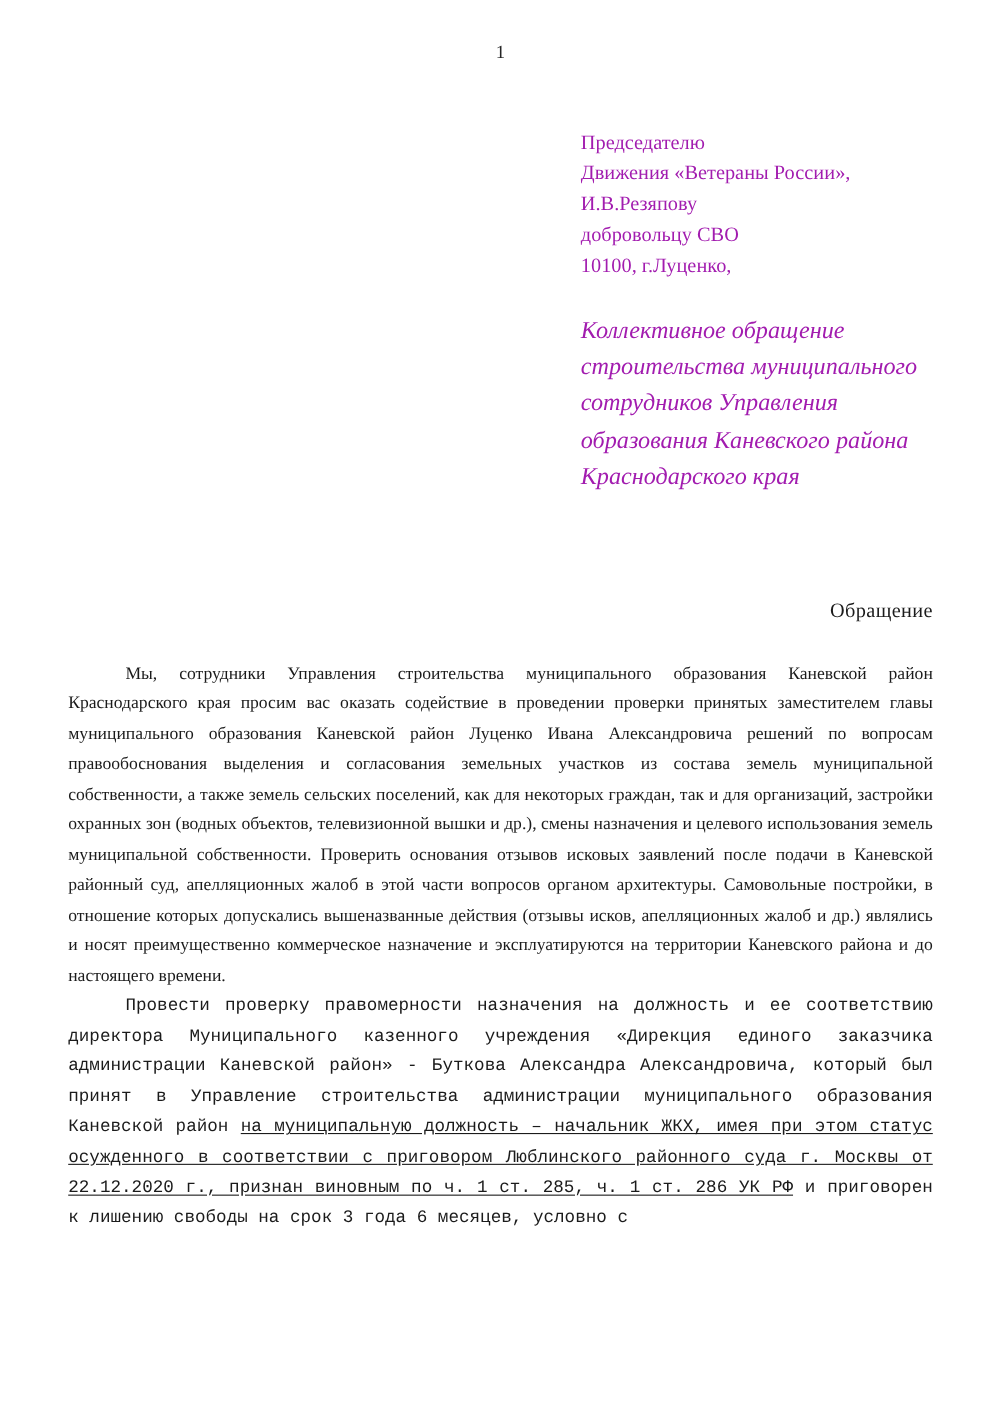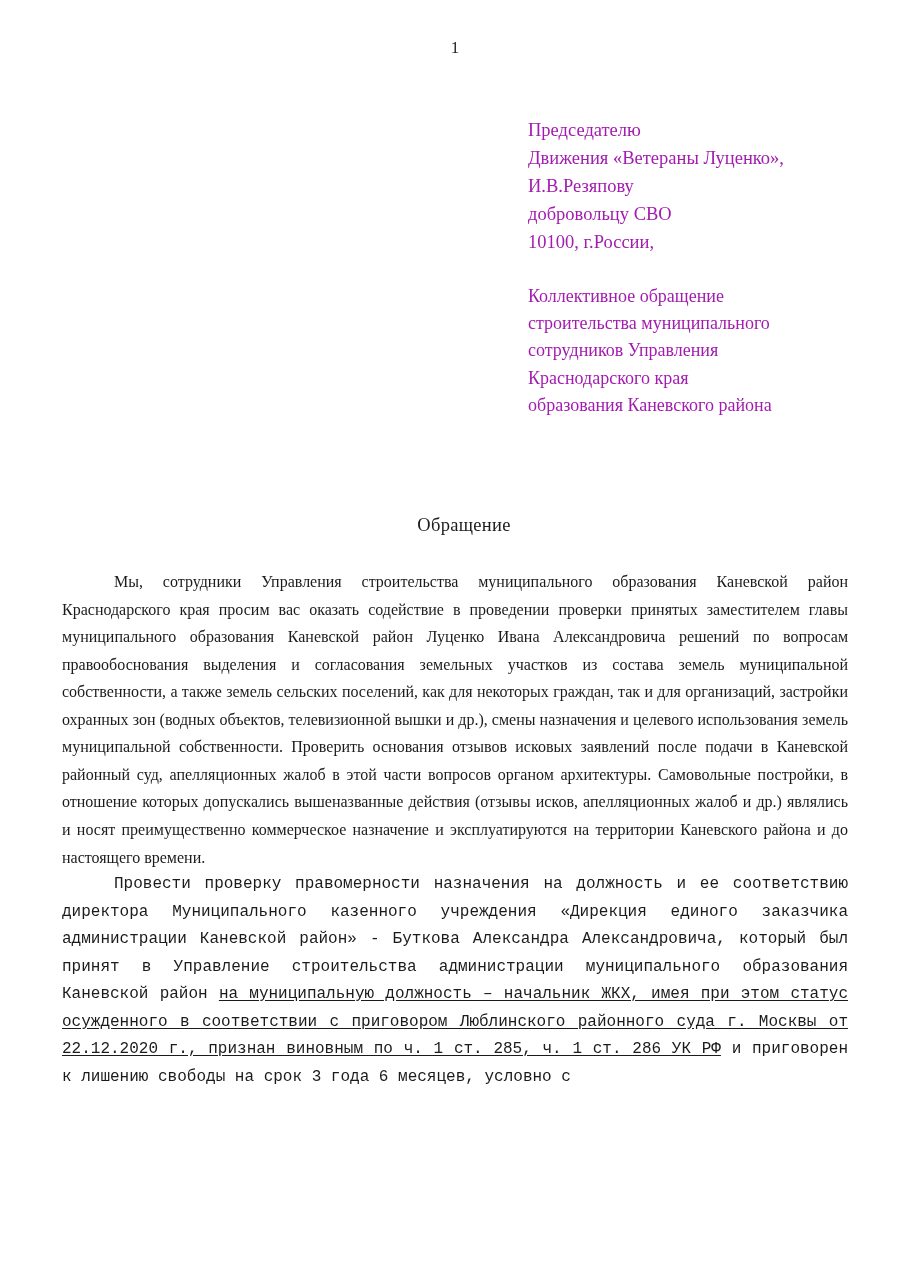--- a/index.html
+++ b/index.html
@@ -42,27 +42,28 @@
     color: #a21caf;
   }
   .addr-block .line {
     white-space: nowrap;
   }
   .addr-gap {
     height: 26px;
   }
   .subject-block {
     width: 330px;
-    font-size: 18px;
+    font-size: 22px;
     line-height: 1.52;
+    font-style: italic;
   }
   
   .doc-title {
     margin-top: 96px;
-    text-align: center;
+    text-align: right;
     font-size: 18.5px;
     letter-spacing: .3px;
     padding-left: 18px;
   }
   
   .body-text {
     margin-top: 32px;
     font-size: 16px;
     line-height: 1.72;
     text-align: justify;
@@ -86,33 +87,33 @@
 </head>
 <body>
 
 <div class="page">
 
   <div class="page-number">1</div>
 
   <div class="addr-wrap">
     <div class="addr-block">
       <div class="line">Председателю</div>
-      <div class="line">Движения «Ветераны Луценко»,</div>
+      <div class="line">Движения «Ветераны России»,</div>
       <div class="line">И.В.Резяпову</div>
       <div class="line">добровольцу СВО</div>
-      <div class="line">10100, г.России,</div>
+      <div class="line">10100, г.Луценко,</div>
 
       <div class="addr-gap"></div>
 
       <div class="subject-block">
         <div>Коллективное обращение</div>
         <div>строительства муниципального</div>
         <div>сотрудников Управления</div>
+        <div>образования Каневского района</div>
         <div>Краснодарского края</div>
-        <div>образования Каневского района</div>
       </div>
     </div>
   </div>
 
   <div class="doc-title">Обращение</div>
 
   <div class="body-text">
     <p>Мы, сотрудники Управления строительства муниципального образования Каневской район Краснодарского края просим вас оказать содействие в проведении проверки принятых заместителем главы муниципального образования Каневской район Луценко Ивана Александровича решений по вопросам правообоснования выделения и согласования земельных участков из состава земель муниципальной собственности, а также земель сельских поселений, как для некоторых граждан, так и для организаций, застройки охранных зон (водных объектов, телевизионной вышки и др.), смены назначения и целевого использования земель муниципальной собственности. Проверить основания отзывов исковых заявлений после подачи в Каневской районный суд, апелляционных жалоб в этой части вопросов органом архитектуры. Самовольные постройки, в отношение которых допускались вышеназванные действия (отзывы исков, апелляционных жалоб и др.) являлись и носят преимущественно коммерческое назначение и эксплуатируются на территории Каневского района и до настоящего времени.</p>
     <p class="last"><span>Провести проверку правомерности назначения на должность и ее соответствию директора Муниципального казенного учреждения «Дирекция единого заказчика администрации Каневской район» -  Буткова Александра Александровича, который был принят в Управление строительства администрации муниципального образования Каневской район </span><u class="ul">на муниципальную должность – начальник ЖКХ, имея при этом статус осужденного в соответствии с приговором Люблинского районного суда г. Москвы от 22.12.2020 г., признан виновным по ч. 1 ст. 285, ч. 1 ст. 286 УК РФ</u><span> и приговорен к лишению свободы на срок 3 года 6 месяцев, условно с</span></p>
   </div>

